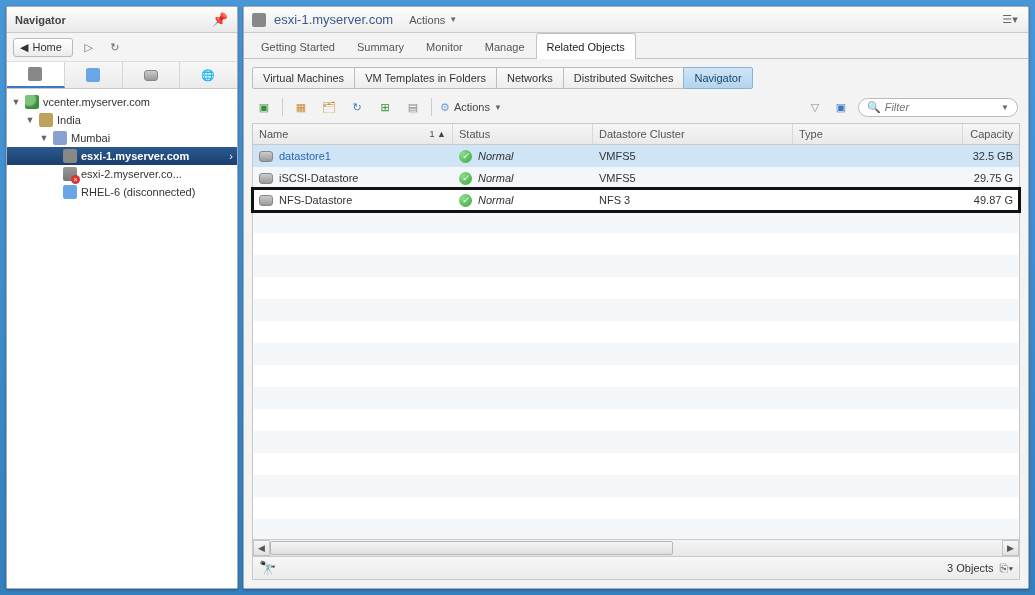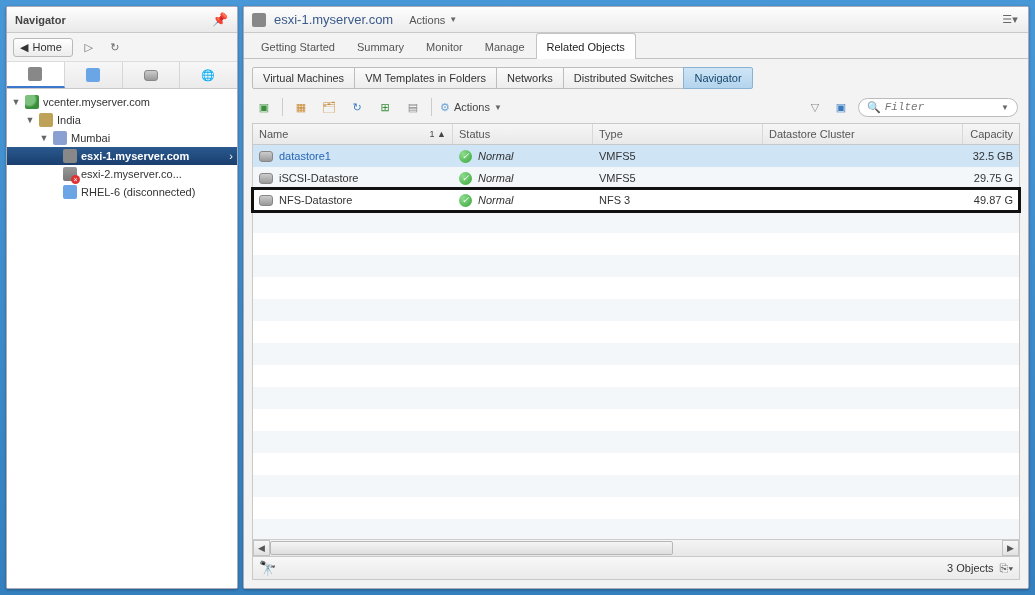--- a/index.html
+++ b/index.html
@@ -154,21 +154,21 @@
 .tool-sep { width:1px; height:18px; background:#ccc; }
 .tool-actions { display:flex; align-items:center; gap:4px; cursor:pointer; color:#444; }
 .gear { color:#6da3d6; }
 .filter-box {
   margin-left:auto; display:flex; align-items:center; gap:4px;
   background:#fff; border:1px solid #bbb; border-radius:10px;
   padding:2px 8px; width:160px;
 }
 .filter-box input {
   border:none; outline:none; width:100%; font-size:11px;
-  font-style:italic; color:#999;font-family:Liberation Mono, monospace;
+  font-style:italic; color:#999;
 }
 .filter-tool { width:18px; height:18px; display:flex; align-items:center; justify-content:center; color:#888; cursor:pointer; }
 
 .table-wrap { flex:1; border:1px solid #c9c9c9; background:#fff; display:flex; flex-direction:column; }
 .thead { display:flex; background:linear-gradient(#f6f6f6,#e9e9e9); border-bottom:1px solid #c9c9c9; }
 .th {
   padding:4px 6px; color:#555; font-size:11px;
   border-right:1px solid #d8d8d8;
   display:flex; align-items:center; gap:4px;
   cursor:pointer;
@@ -348,22 +348,22 @@
       </div>
 
       <div class="table-wrap">
         <div class="thead">
           <div class="th col-name">
             <span>Name</span>
             <span class="spacer"></span>
             <span class="sort-ind">1 ▲</span>
           </div>
           <div class="th col-status">Status</div>
+          <div class="th col-cluster">Datastore Cluster</div>
           <div class="th col-type">Type</div>
-          <div class="th col-cluster">Datastore Cluster</div>
           <div class="th col-cap">Capacity</div>
         </div>
         <div class="tbody">
           <div class="trow sel">
             <div class="td col-name">
                 <span class="ico ico-ds"></span>
                 <a href="#">datastore1</a>
               </div>
             <div class="td col-status">
                 <span class="status-ico"></span>

